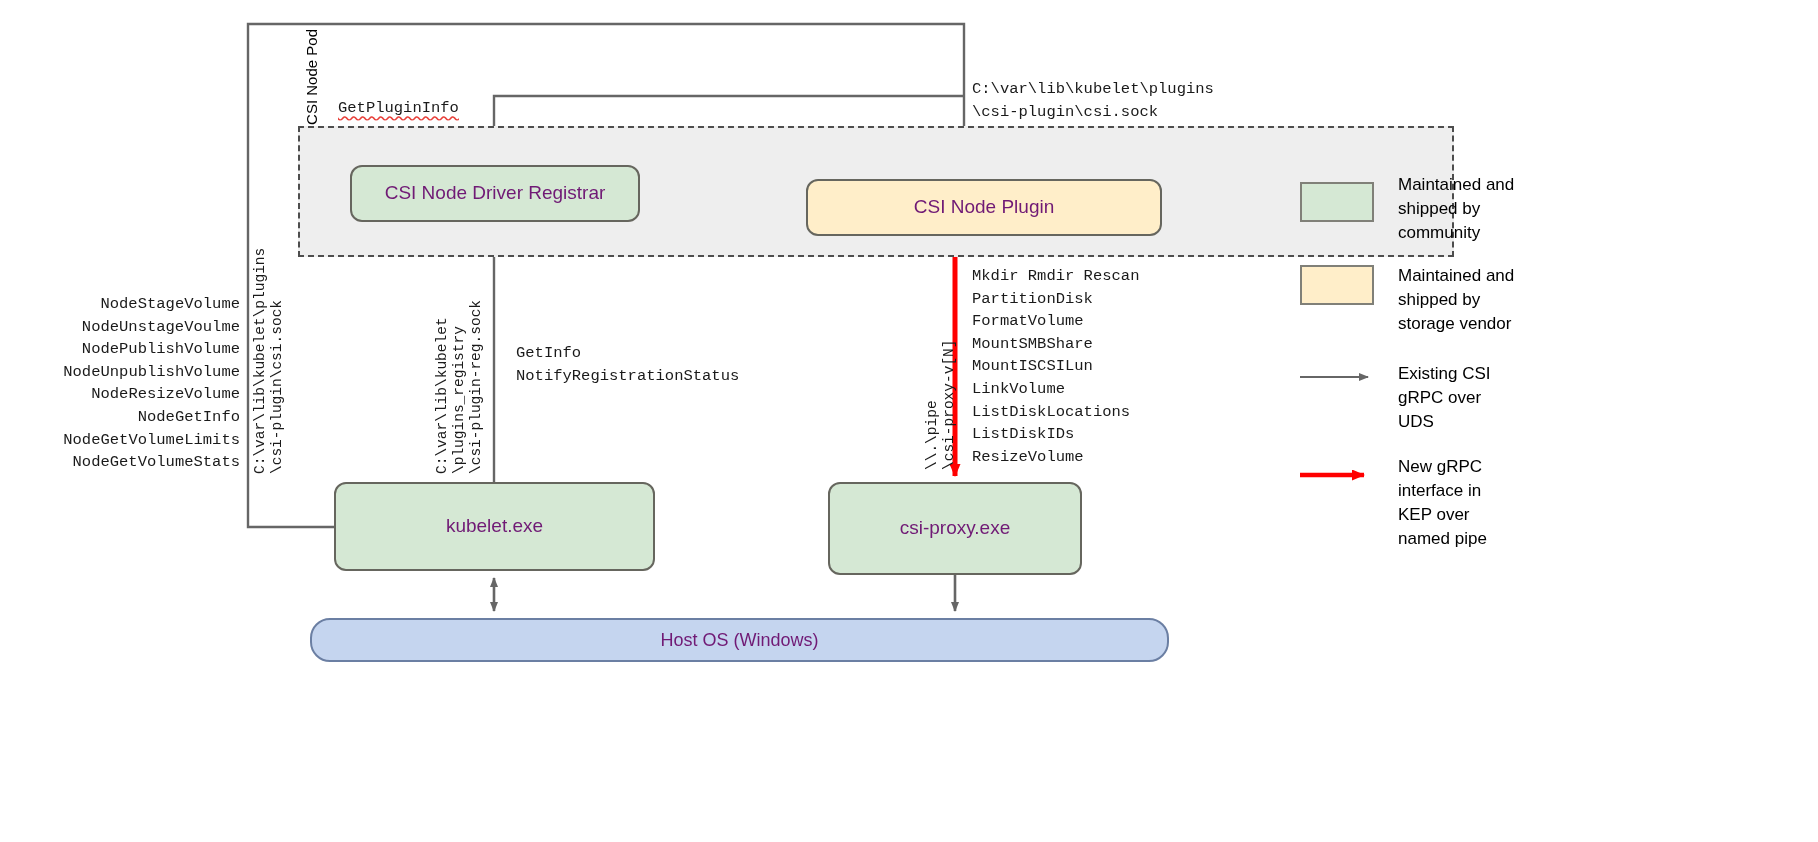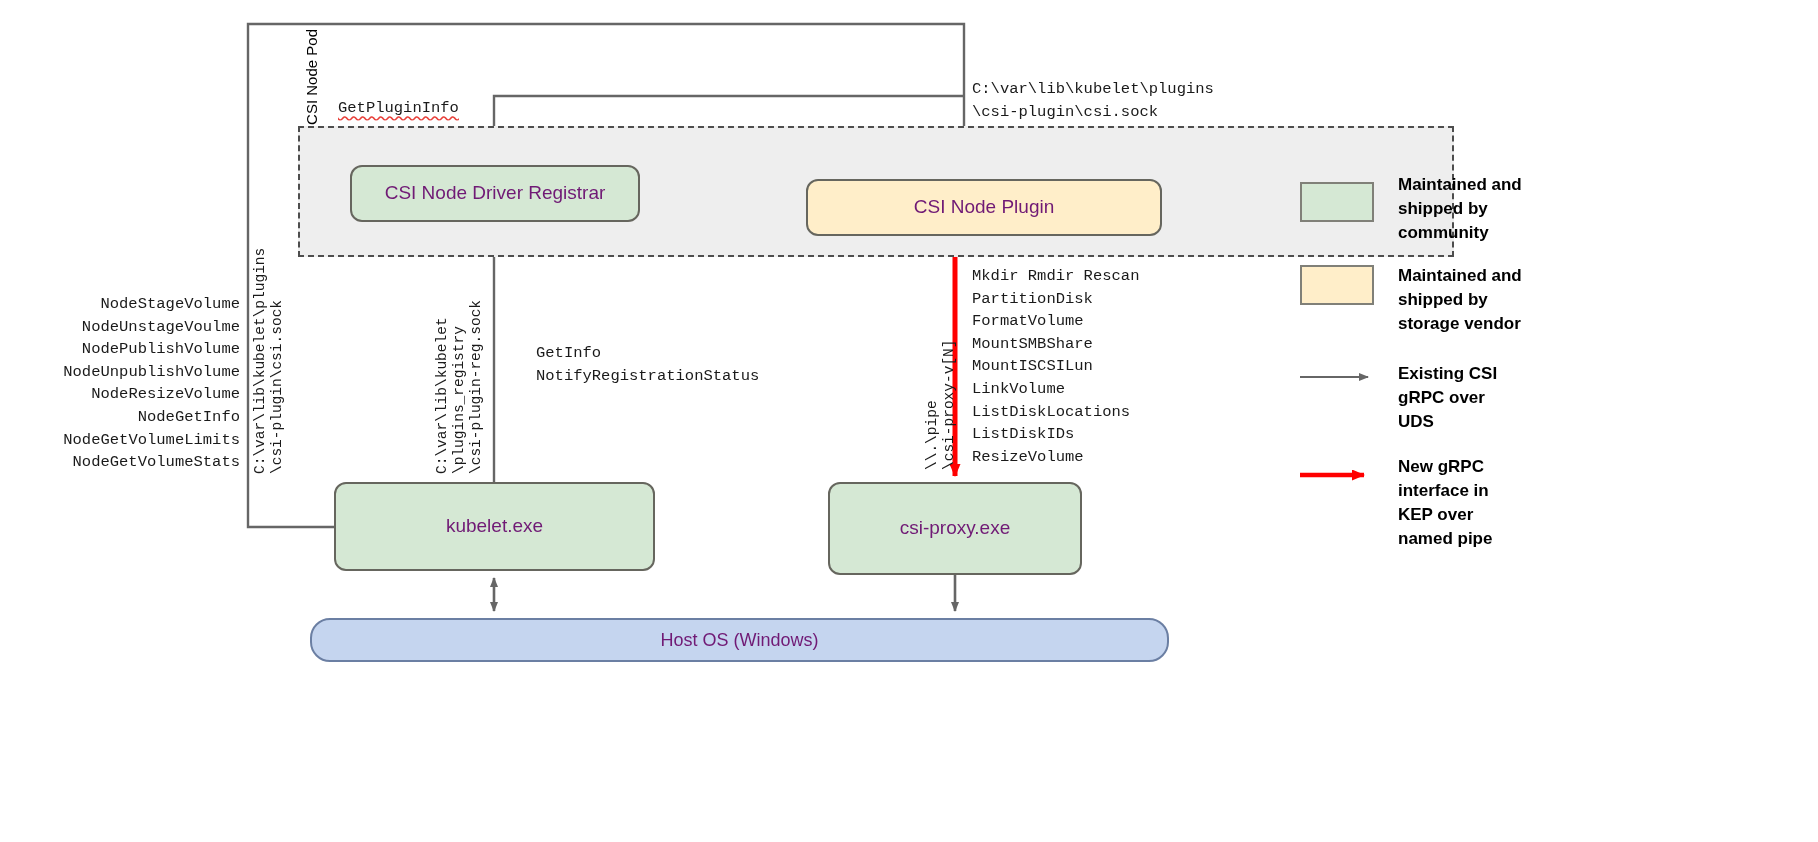--- a/index.html
+++ b/index.html
@@ -78,21 +78,21 @@
     line-height: 22.6px;
   }
 
   .lbl-getplugininfo {
     left: 338px; top: 97px;
     text-decoration: underline wavy #e8403a;
     text-decoration-skip-ink: none;
     text-underline-offset: 3px;
   }
   .lbl-csisock { left: 972px; top: 78px; }
-  .lbl-getinfo { left: 536px; top: 342px; }
+  .lbl-getinfo { left: 516px; top: 342px; }
   .lbl-proxyops { left: 972px; top: 265px; }
   .lbl-nodeops {
     left: 0px; top: 285px;
     width: 240px;
     text-align: right;
     white-space: pre;
     margin-top: 8px;
   }
 
   
@@ -115,21 +115,20 @@
     box-sizing: border-box;
     border: 2px solid #808078;
     width: 74px; height: 40px;
   }
   .legend-text {
     font-size: 17px;
     color: #000;
     line-height: 1.42;
     white-space: pre-line;
     width: 180px;
-    font-weight: bold;
   }
   .lg-sw1 { left: 1300px; top: 182px; }
   .lg-tx1 { left: 1398px; top: 173px; }
   .lg-sw2 { left: 1300px; top: 265px; }
   .lg-tx2 { left: 1398px; top: 264px; }
   .lg-tx3 { left: 1398px; top: 362px; }
   .lg-tx4 { left: 1398px; top: 455px; }
 </style>
 </head>
 <body>

